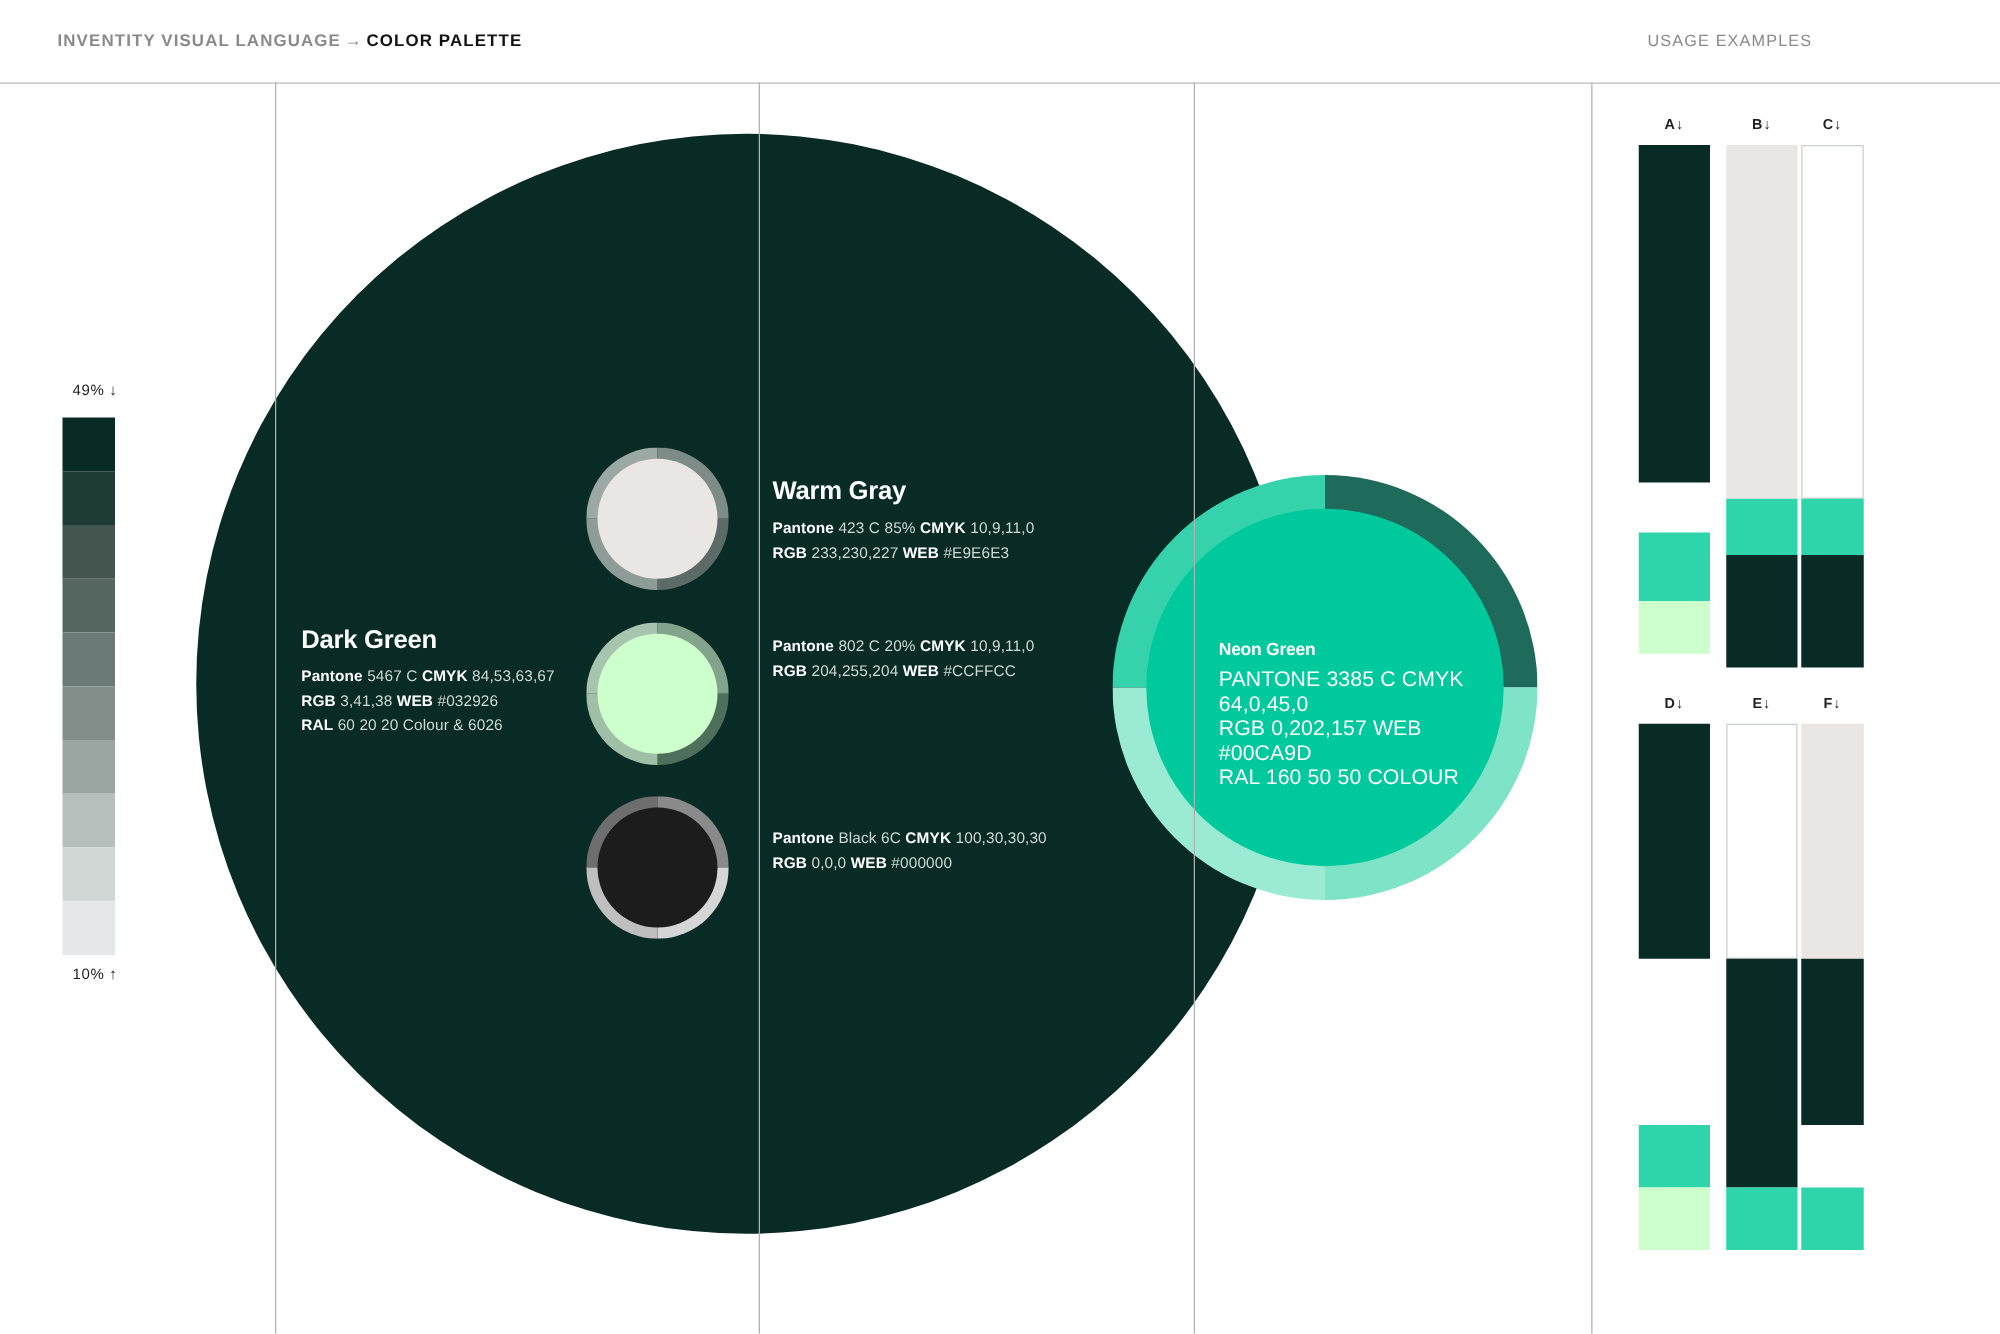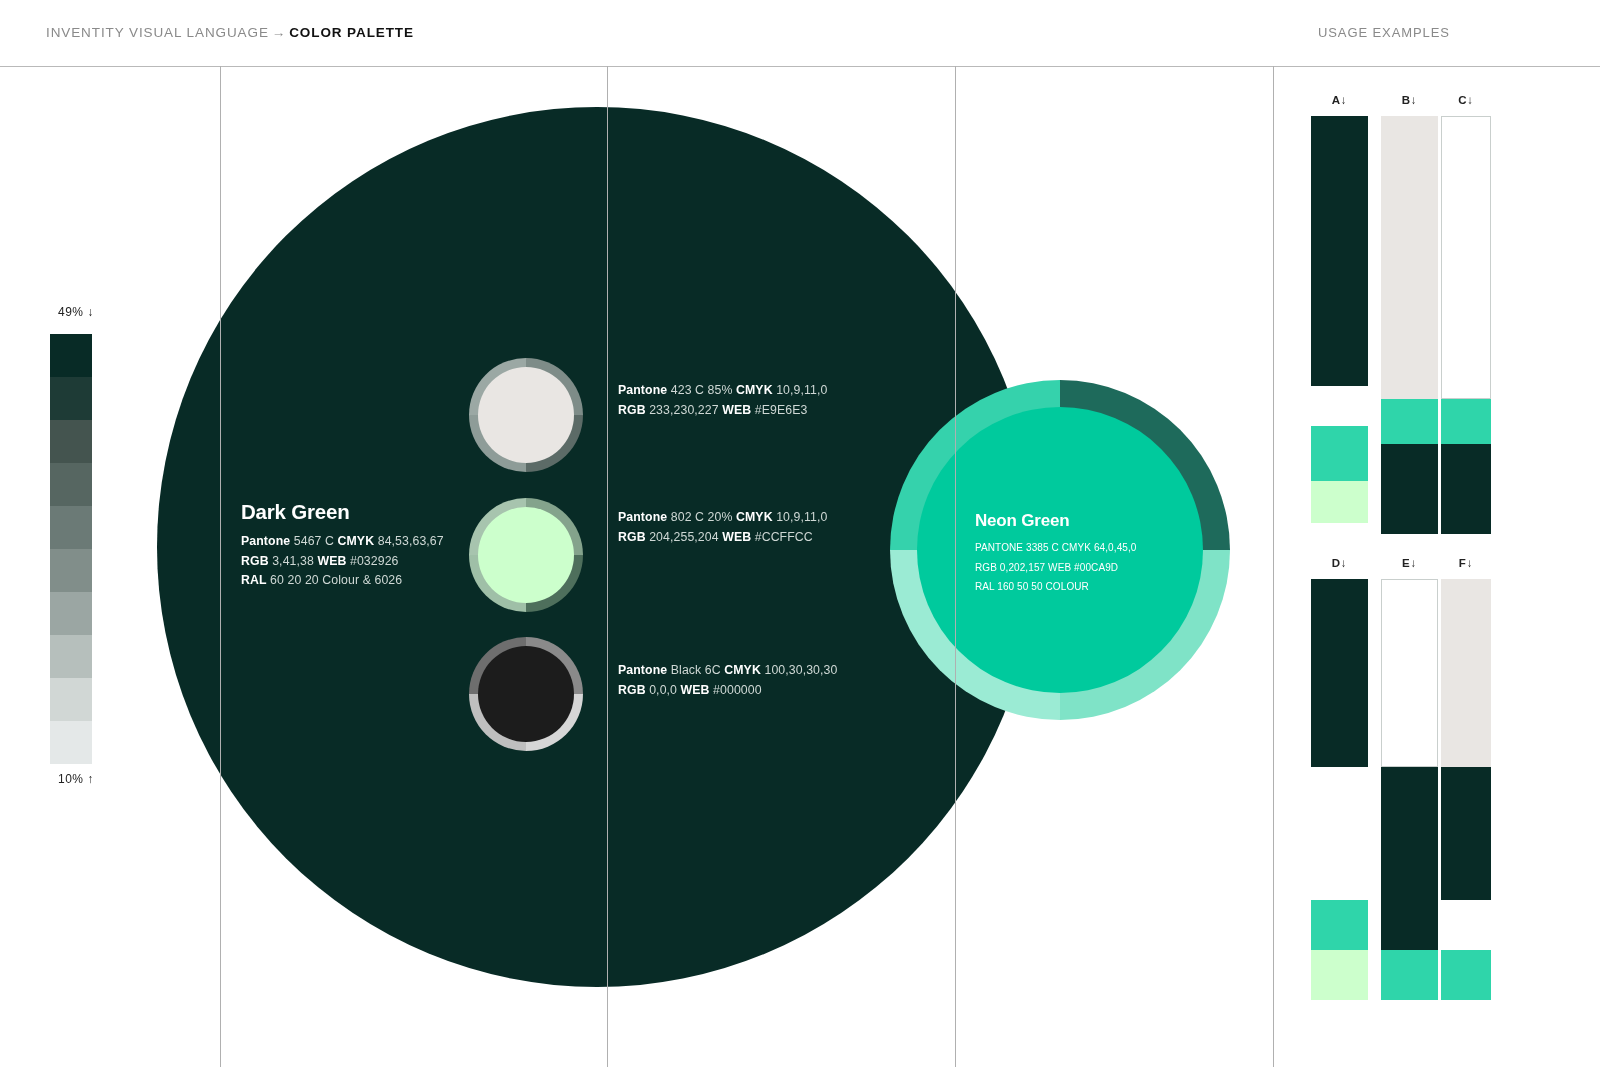--- a/index.html
+++ b/index.html
@@ -17,21 +17,21 @@
     position:absolute; left:0; top:0; width:1600px; height:66px;
   }
   #header-rule {
     position:absolute; left:0; top:66px; width:1600px; height:1px;
     background:#b9b9b9;
   }
   #breadcrumb {
     position:absolute; left:46px; top:25px;
     font-size:13.5px; letter-spacing:0.9px; white-space:nowrap;
   }
-  #breadcrumb .crumb-muted { color:#8a8a8a; font-weight:400; }
+  #breadcrumb .crumb-muted { color:#8a8a8a; font-weight:700; }
   #breadcrumb .crumb-arrow { color:#8a8a8a; font-weight:400; padding:0 3px; }
   #breadcrumb .crumb-current { color:#111111; font-weight:700; }
   #usage-title {
     position:absolute; left:1318px; top:25px;
     font-size:13px; letter-spacing:0.9px; color:#8a8a8a; font-weight:400;
     white-space:nowrap;
   }
 
   
   .vguide {
@@ -68,23 +68,23 @@
     position:absolute; left:0; top:0; width:340px; height:340px; border-radius:50%;
     overflow:hidden;
   }
   .ring-seg { position:absolute; width:170px; height:170px; }
   #neon-core {
     position:absolute; left:27px; top:27px; width:286px; height:286px;
     border-radius:50%; background:#0ACB9C;
   }
   #neon-text { position:absolute; left:85px; top:131px; width:230px; color:#ffffff; }
   #neon-text .swatch-name {
-    font-size:17px; font-weight:700; letter-spacing:-0.2px; margin-bottom:7px;
-  }
-  #neon-text .spec-line { font-size:10px; line-height:19.5px; letter-spacing:0.1px; }
+    font-size:14px; font-weight:700; letter-spacing:-0.2px; margin-bottom:7px;
+  }
+  #neon-text .spec-line { font-size:17px; line-height:19.5px; letter-spacing:0.1px; }
 
   
   #dark-green-block { position:absolute; left:241px; top:500px; z-index:30; width:320px; }
   .swatch-name-lg {
     font-size:20.5px; font-weight:700; color:#ffffff; letter-spacing:-0.2px; margin-bottom:8px;
   }
   .spec-row { font-size:12.3px; line-height:19.5px; color:#cfd8d5; letter-spacing:0.1px; }
   .spec-row b { color:#ffffff; font-weight:700; }
 
   
@@ -156,20 +156,21 @@
 <div class="swatch-circle-wrap" id="circle-warm-gray" style="left:469px; top:358px;">
   <div class="swatch-ring">
       <div class="sr-seg" style="left: 0px; top: 0px; width: 57px; height: 57px; background: rgb(155, 168, 164);"></div>
       <div class="sr-seg" style="left: 57px; top: 0px; width: 57px; height: 57px; background: rgb(126, 140, 136);"></div>
       <div class="sr-seg" style="left: 57px; top: 57px; width: 57px; height: 57px; background: rgb(92, 107, 103);"></div>
       <div class="sr-seg" style="left: 0px; top: 57px; width: 57px; height: 57px; background: rgb(142, 156, 152);"></div>
     </div>
   <div class="swatch-core" style="background: rgb(233, 230, 227);"></div>
 </div>
 <div class="swatch-info" style="left:618px; top:381px;">
+  <div class="swatch-name-lg">Warm Gray</div>
   <div class="spec-row">
     <b>Pantone</b>
     <span>423 C 85%</span>
     <b>CMYK</b>
     <span>10,9,11,0</span>
   </div>
   <div class="spec-row">
     <b>RGB</b>
     <span>233,230,227</span>
     <b>WEB</b>

